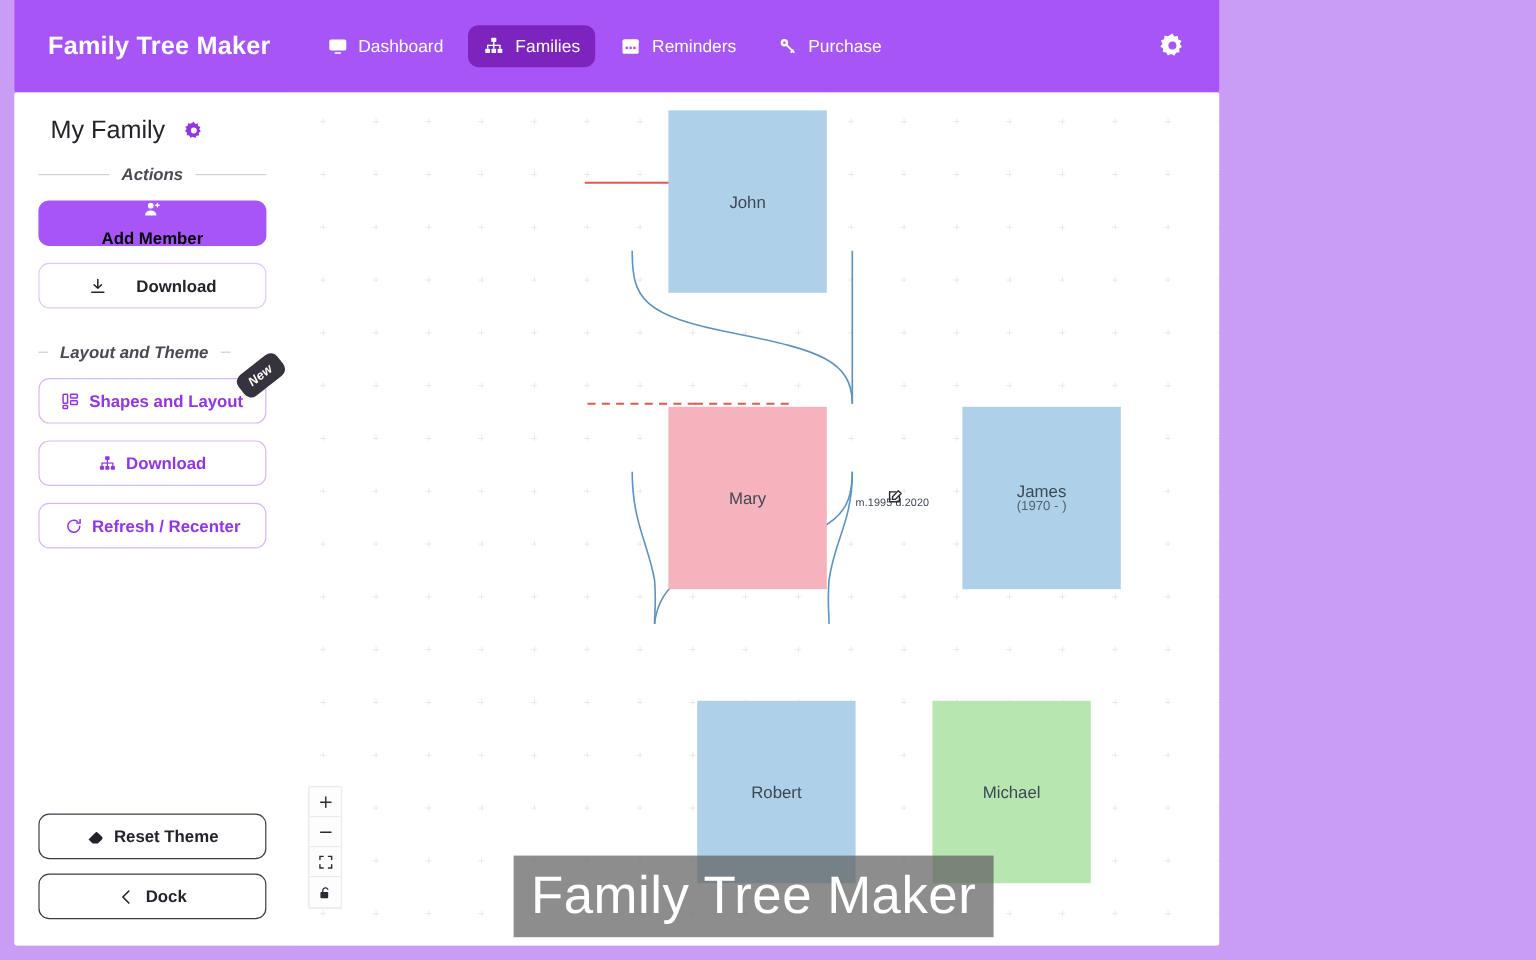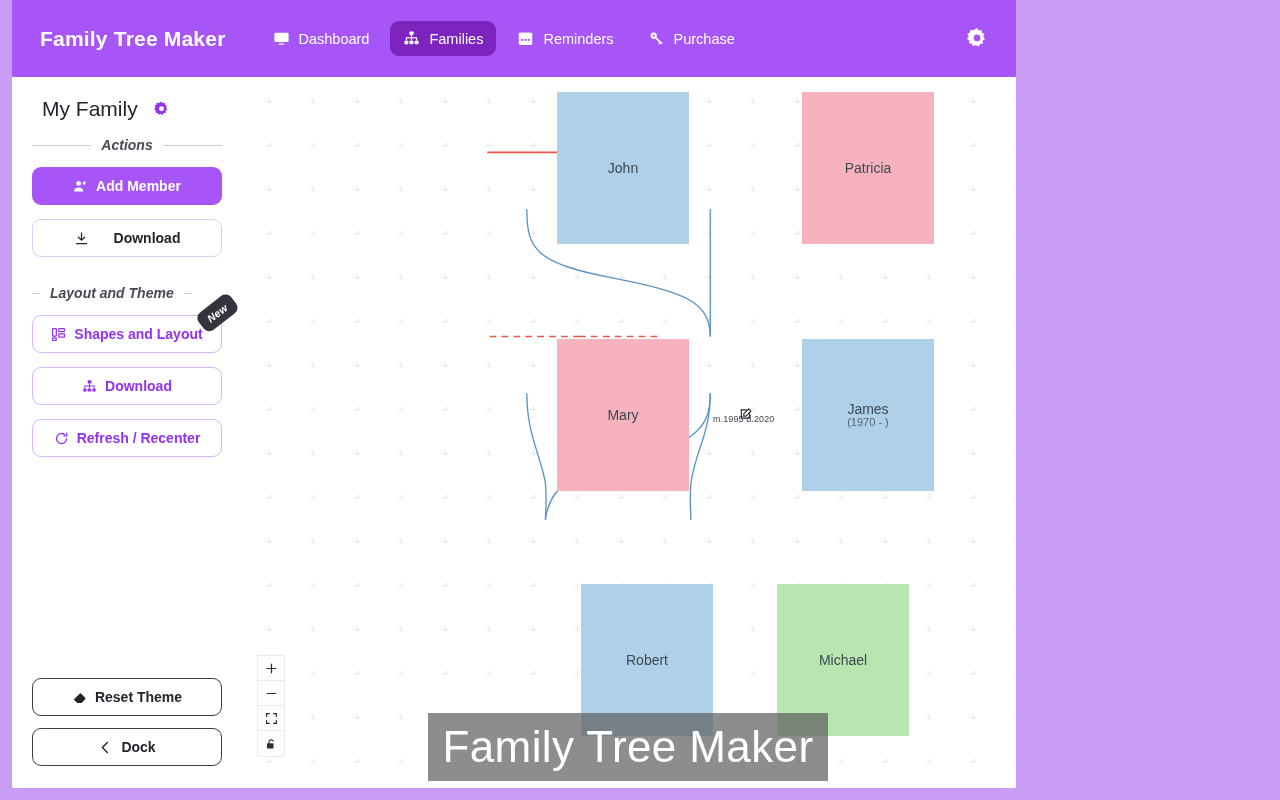--- a/index.html
+++ b/index.html
@@ -106,21 +106,21 @@
     font-size: 14px;
     font-weight: bold;
     cursor: pointer;
     margin-bottom: 14px;
     background: #ffffff;
     position: relative;
   }
   .btn .bico { display: inline-flex; width: 15px; height: 15px; }
   .btn .bico svg { width: 15px; height: 15px; display: block; }
   .btn-primary {
-    background: #a855f7; color: #ffffff; border: none;
+    background: #a855f7; color: #000000; border: none; flex-direction: column;
   }
   .btn-outline {
     border: 1px solid #d9b6f6; color: #9333ea;
   }
   .btn-neutral {
     border: 1px solid #3e3c48; color: #24232b;
   }
   #download-btn { border: 1px solid #e3c9f7; color: #24232b; gap: 25px; }
 
   #new-badge {
@@ -424,23 +424,20 @@
         <path d="M 382 424 C 382 480 400 505 407 545 C 409 570 407 580 407 594" fill="none" stroke="#5b94c4" stroke-width="1.8"></path>
 
         <path d="M 628 424 C 628 470 610 490 520 512 C 450 530 412 545 407 594" fill="none" stroke="#5b94c4" stroke-width="1.8"></path>
 
         <path d="M 628 424 C 628 480 608 500 602 545 C 600 570 602 580 602 594" fill="none" stroke="#5b94c4" stroke-width="1.8"></path>
       </svg>
 
       <div class="node" style="left: 315px; top: 15px; width: 132px; height: 152px; background: rgb(174, 208, 232);">
         <span class="nm">John</span>
       </div>
-      <div class="node" style="left: 560px; top: 15px; width: 132px; height: 152px; background: rgb(247, 179, 189);">
-        <span class="nm">Patricia</span>
-      </div>
       <div class="node" style="left: 315px; top: 262px; width: 132px; height: 152px; background: rgb(247, 179, 189);">
         <span class="nm">Mary</span>
       </div>
       <div class="node" style="left: 560px; top: 262px; width: 132px; height: 152px; background: rgb(174, 208, 232);">
         <span class="nm">James</span>
         <span class="sub">(1970 - )</span>
       </div>
       <div class="node" style="left: 339px; top: 507px; width: 132px; height: 152px; background: rgb(174, 208, 232);">
         <span class="nm">Robert</span>
       </div>

